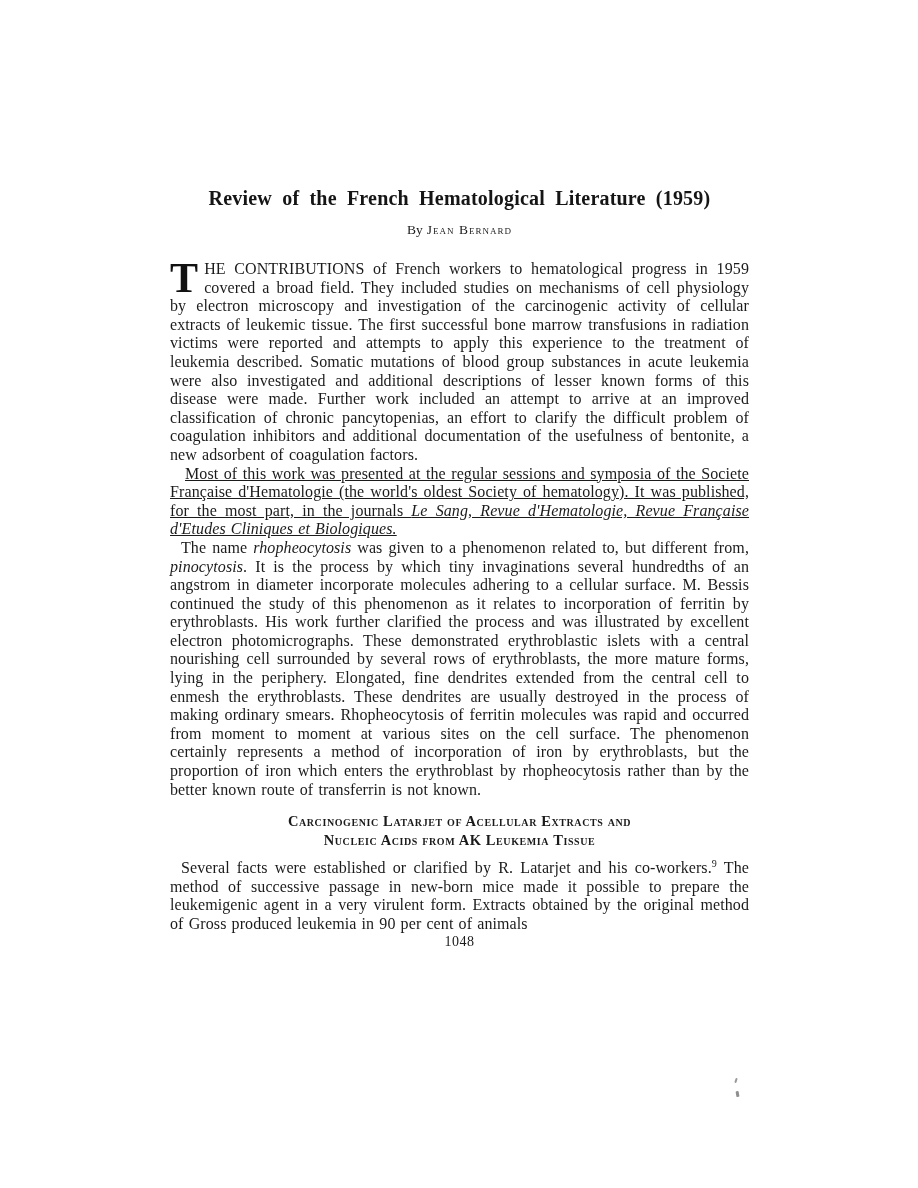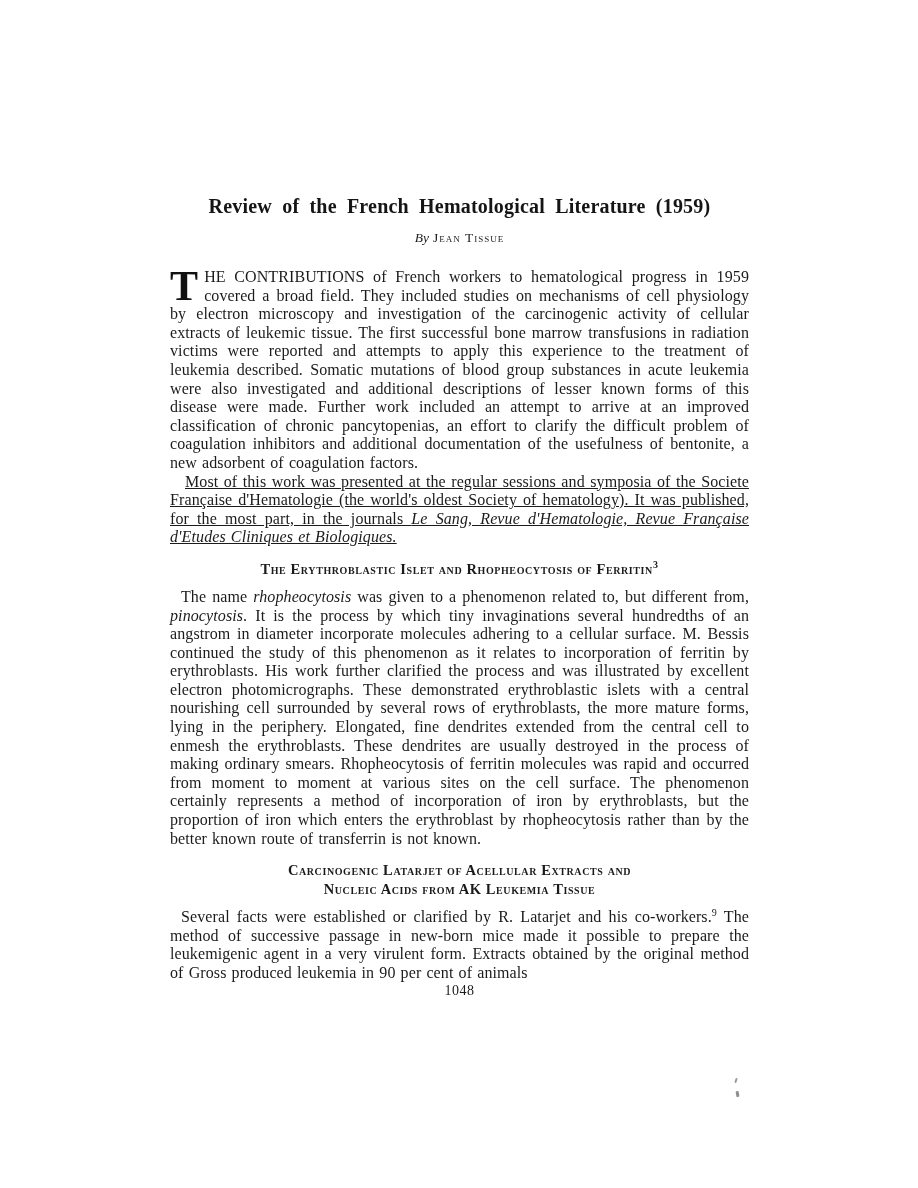--- a/index.html
+++ b/index.html
@@ -15,37 +15,36 @@
     color: #1b1b1b;
     overflow: hidden;
   }
   .page-content {
     position: absolute;
     left: 170px;
     top: 186px;
     width: 579px;
   }
   .article-title {
-    margin: 8px;
+    margin: 0;
     font-size: 20px;
     line-height: 24px;
     font-weight: bold;
     text-align: center;
     word-spacing: 5px;
     letter-spacing: 0.2px;
     color: #151515;
   }
   .byline {
     margin-top: 11px;
     text-align: center;
     font-size: 13.5px;
     line-height: 17px;
   }
   .byline .by-prefix {
-    font-style: italic;
     margin-right: 4px;
   }
   .byline .by-author {
     font-variant: small-caps;
     letter-spacing: 1px;
   }
   p.body-para {
     margin: 0;
     font-size: 16px;
     line-height: 18.6px;
@@ -127,30 +126,29 @@
   }
 </style>
 </head>
 <body>
 
 <div class="page-content">
 
   <h1 class="article-title">Review of the French Hematological Literature (1959)</h1>
 
   <div class="byline">
-    <span class="by-prefix">By</span><span class="by-author">Jean Tissue</span>
+    <span class="by-prefix">By</span><span class="by-author">Jean Bernard</span>
   </div>
 
   <p class="body-para intro-para">
     <span class="dropcap">T</span><span>HE CONTRIBUTIONS of French workers to hematological progress in 1959 covered a broad field. They included studies on mechanisms of cell physiology by electron microscopy and investigation of the carcinogenic activity of cellular extracts of leukemic tissue. The first successful bone marrow transfusions in radiation victims were reported and attempts to apply this experience to the treatment of leukemia described. Somatic mutations of blood group substances in acute leukemia were also investigated and additional descriptions of lesser known forms of this disease were made. Further work included an attempt to arrive at an improved classification of chronic pancytopenias, an effort to clarify the difficult problem of coagulation inhibitors and additional documentation of the usefulness of bentonite, a new adsorbent of coagulation factors.</span>
   </p>
 
   <p class="body-para indent"><span>Most of this work was presented at the regular sessions and symposia of the Societe Française d'Hematologie (the world's oldest Society of hematology). It was published, for the most part, in the journals </span><em>Le Sang, Revue d'Hematologie, Revue Française d'Etudes Cliniques et Biologiques.</em></p>
 
-  <h2 class="section-heading"><span>The Erythroblastic Islet and Rhopheocytosis of Ferritin</span><sup>3</sup></h2>
 
   <p class="body-para indent-sm"><span>The name </span><em>rhopheocytosis</em><span> was given to a phenomenon related to, but different from, </span><em>pinocytosis</em><span>. It is the process by which tiny invaginations several hundredths of an angstrom in diameter incorporate molecules adhering to a cellular surface. M. Bessis continued the study of this phenomenon as it relates to incorporation of ferritin by erythroblasts. His work further clarified the process and was illustrated by excellent electron photomicrographs. These demonstrated erythroblastic islets with a central nourishing cell surrounded by several rows of erythroblasts, the more mature forms, lying in the periphery. Elongated, fine dendrites extended from the central cell to enmesh the erythroblasts. These dendrites are usually destroyed in the process of making ordinary smears. Rhopheocytosis of ferritin molecules was rapid and occurred from moment to moment at various sites on the cell surface. The phenomenon certainly represents a method of incorporation of iron by erythroblasts, but the proportion of iron which enters the erythroblast by rhopheocytosis rather than by the better known route of transferrin is not known.</span></p>
 
   <h2 class="section-heading">
     <span class="heading-line">Carcinogenic Latarjet of Acellular Extracts and</span>
     <span class="heading-line">Nucleic Acids from AK Leukemia Tissue</span>
   </h2>
 
   <p class="body-para indent-sm"><span>Several facts were established or clarified by R. Latarjet and his co-workers.</span><sup>9</sup><span> The method of successive passage in new-born mice made it possible to prepare the leukemigenic agent in a very virulent form. Extracts obtained by the original method of Gross produced leukemia in 90 per cent of animals</span></p>
 

